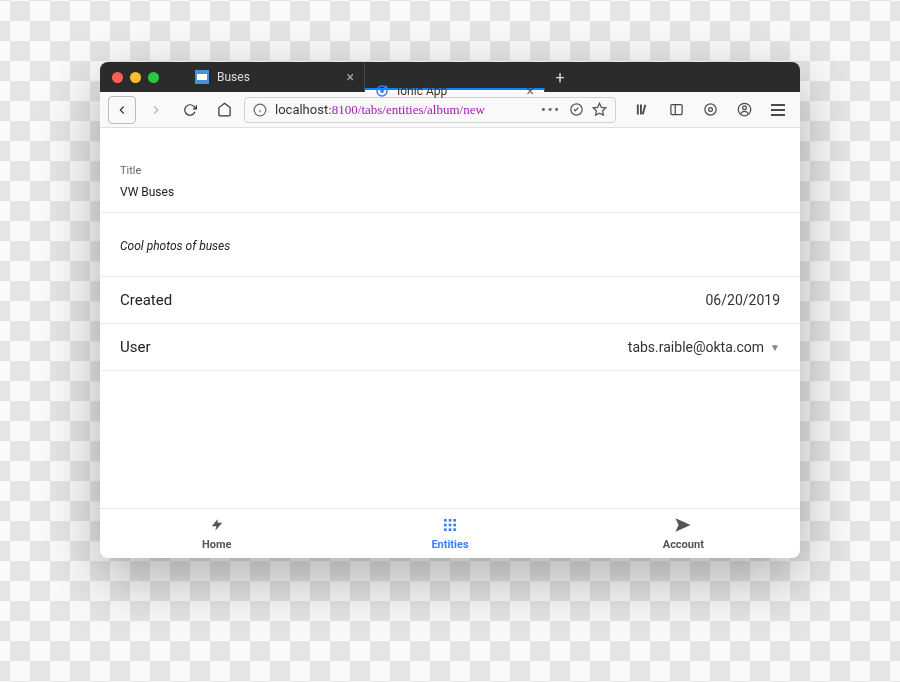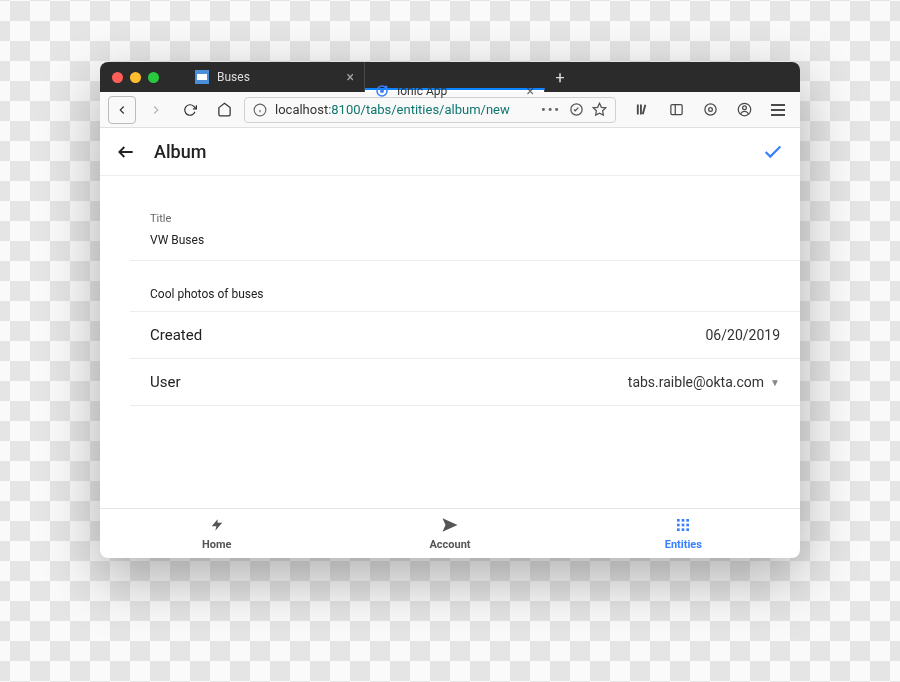--- a/index.html
+++ b/index.html
@@ -55,35 +55,35 @@
     }
     .tbtn {
       width: 28px; height: 28px; border: 1px solid transparent; border-radius: 4px;
       display: flex; align-items: center; justify-content: center; color: #4a4a4a;
     }
     .tbtn.circled { border: 1px solid #bbb; border-radius: 4px; }
     .urlbar {
       flex: 1; border: 1px solid #d0d0d0; border-radius: 4px; height: 26px;
       display: flex; align-items: center; padding: 0 8px; font-size: 13px; color: #333; gap: 8px;
     }
-    .url-host .dim { color: #0f766e; }
+    .url-host .dim { color: #a21caf; font-family: Liberation Serif, serif; }
     .url-actions { margin-left: auto; display: flex; gap: 8px; color: #666; align-items: center; }
     .toolbar-right { display: flex; align-items: center; gap: 6px; margin-left: 6px; }
     .hamburger { display:flex; flex-direction:column; gap:3px; }
     .hamburger span { width:14px; height:2px; background:#4a4a4a; display:block; }
     
     .app-header {
       height: 48px; display: flex; align-items: center; padding: 0 16px;
       border-bottom: 1px solid #eee;
     }
     .back-arrow { color: #333; margin-right: 18px; display:flex; }
     .app-title { font-size: 18px; font-weight: 500; color: #222; }
     .check-btn { margin-left: auto; color: #388dff; display:flex; }
     
-    .content { flex: 1; overflow: auto; padding: 0 0; margin-left: 30px; }
+    .content { flex: 1; overflow: auto; padding: 0 0; }
     .item {
       padding: 10px 20px 12px; border-bottom: 1px solid #ededed;
     }
     .item .label { font-size: 11px; color: #666; margin-bottom: 4px; display:block; }
     .item .value { font-size: 12px; color: #222; }
     .row-item {
       display: flex; align-items: center; padding: 14px 20px; border-bottom: 1px solid #ededed;
     }
     .row-item .field-label { font-size: 15px; color: #222; }
     .row-item .field-value { margin-left: auto; font-size: 14px; color: #333; display:flex; align-items:center; gap:6px; }
@@ -217,42 +217,28 @@
       <div class="tbtn">
         <div class="hamburger">
             <span></span>
             <span></span>
             <span></span>
           </div>
       </div>
     </div>
   </div>
 
-  <div class="app-header">
-    <span class="back-arrow">
-      <svg width="20" height="20" viewBox="0 0 24 24" fill="none" stroke="#222" stroke-width="2.2">
-          <line x1="20" y1="12" x2="4" y2="12"></line>
-          <polyline points="10 18 4 12 10 6"></polyline>
-        </svg>
-    </span>
-    <span class="app-title">Album</span>
-    <span class="check-btn">
-      <svg width="22" height="22" viewBox="0 0 24 24" fill="none" stroke="#3880ff" stroke-width="2.4">
-          <polyline points="20 6 9 17 4 12"></polyline>
-        </svg>
-    </span>
-  </div>
 
   <div class="content">
     <div class="spacer-top"></div>
     <div class="item">
       <span class="label">Title</span>
       <span class="value">VW Buses</span>
     </div>
-    <div class="item" style="padding-top:22px;padding-bottom:9px;">
+    <div class="item" style="padding-top:22px;padding-bottom:22px;font-style:italic;">
       <span class="value">Cool photos of buses</span>
     </div>
     <div class="row-item">
       <span class="field-label">Created</span>
       <span class="field-value">06/20/2019</span>
     </div>
     <div class="row-item">
       <span class="field-label">User</span>
       <span class="field-value">
         <span>tabs.raible@okta.com</span>
@@ -262,39 +248,39 @@
   </div>
 
   <div class="bottom-tabs">
     <div class="btab">
       <span class="bicon">
         <svg width="14" height="18" viewBox="0 0 24 24" fill="#555">
             <polygon points="13 2 3 14 11 14 9 22 21 8 13 8 13 2"></polygon>
           </svg>
       </span>
       <span>Home</span>
-    </div>
-    <div class="btab">
-      <span class="bicon">
-        <svg width="18" height="18" viewBox="0 0 24 24" fill="#555">
-            <polygon points="2 3 22 12 2 21 6 12 2 3"></polygon>
-          </svg>
-      </span>
-      <span>Account</span>
     </div>
     <div class="btab active">
       <span class="bicon">
         <svg width="16" height="16" viewBox="0 0 24 24" fill="#3880ff">
             <rect x="3" y="3" width="4" height="4"></rect>
             <rect x="10" y="3" width="4" height="4"></rect>
             <rect x="17" y="3" width="4" height="4"></rect>
             <rect x="3" y="10" width="4" height="4"></rect>
             <rect x="10" y="10" width="4" height="4"></rect>
             <rect x="17" y="10" width="4" height="4"></rect>
             <rect x="3" y="17" width="4" height="4"></rect>
             <rect x="10" y="17" width="4" height="4"></rect>
             <rect x="17" y="17" width="4" height="4"></rect>
           </svg>
       </span>
       <span>Entities</span>
     </div>
+    <div class="btab">
+      <span class="bicon">
+        <svg width="18" height="18" viewBox="0 0 24 24" fill="#555">
+            <polygon points="2 3 22 12 2 21 6 12 2 3"></polygon>
+          </svg>
+      </span>
+      <span>Account</span>
+    </div>
   </div>
 </div>
 
 </body></html>

